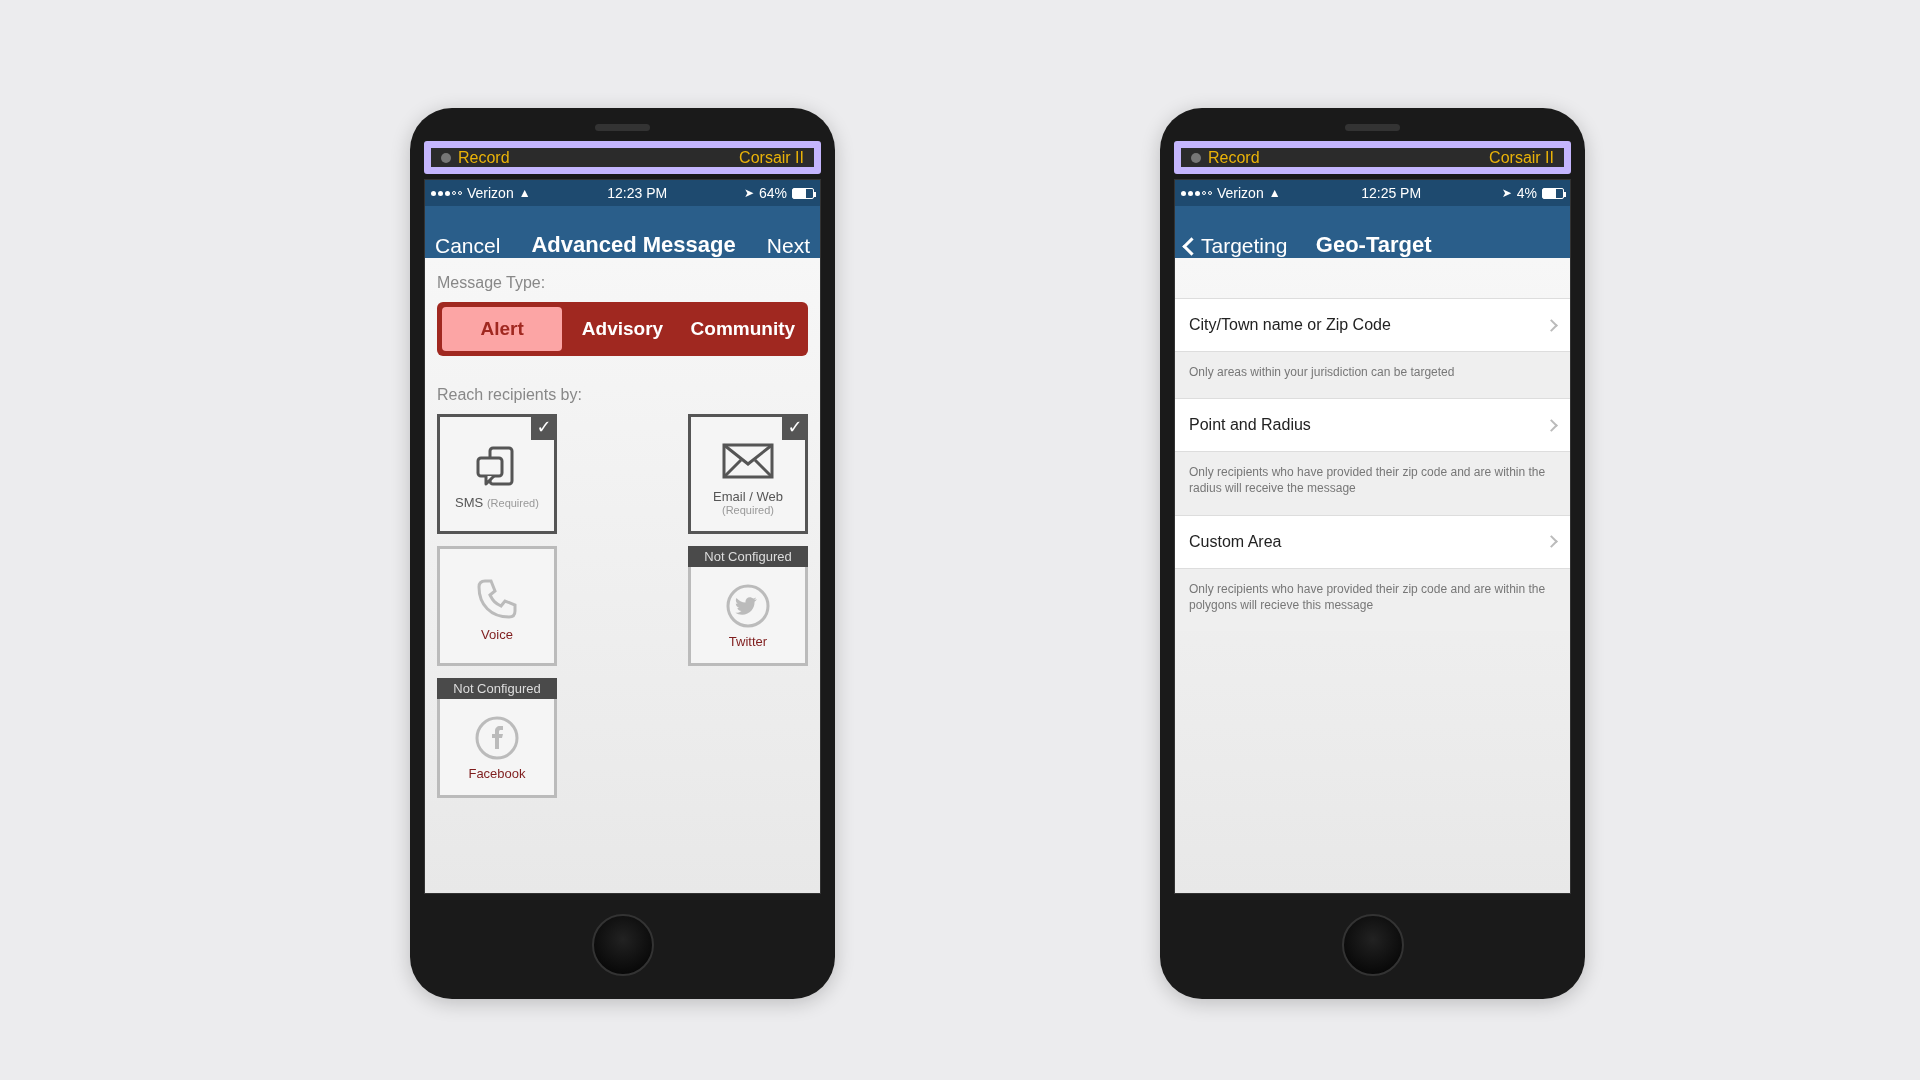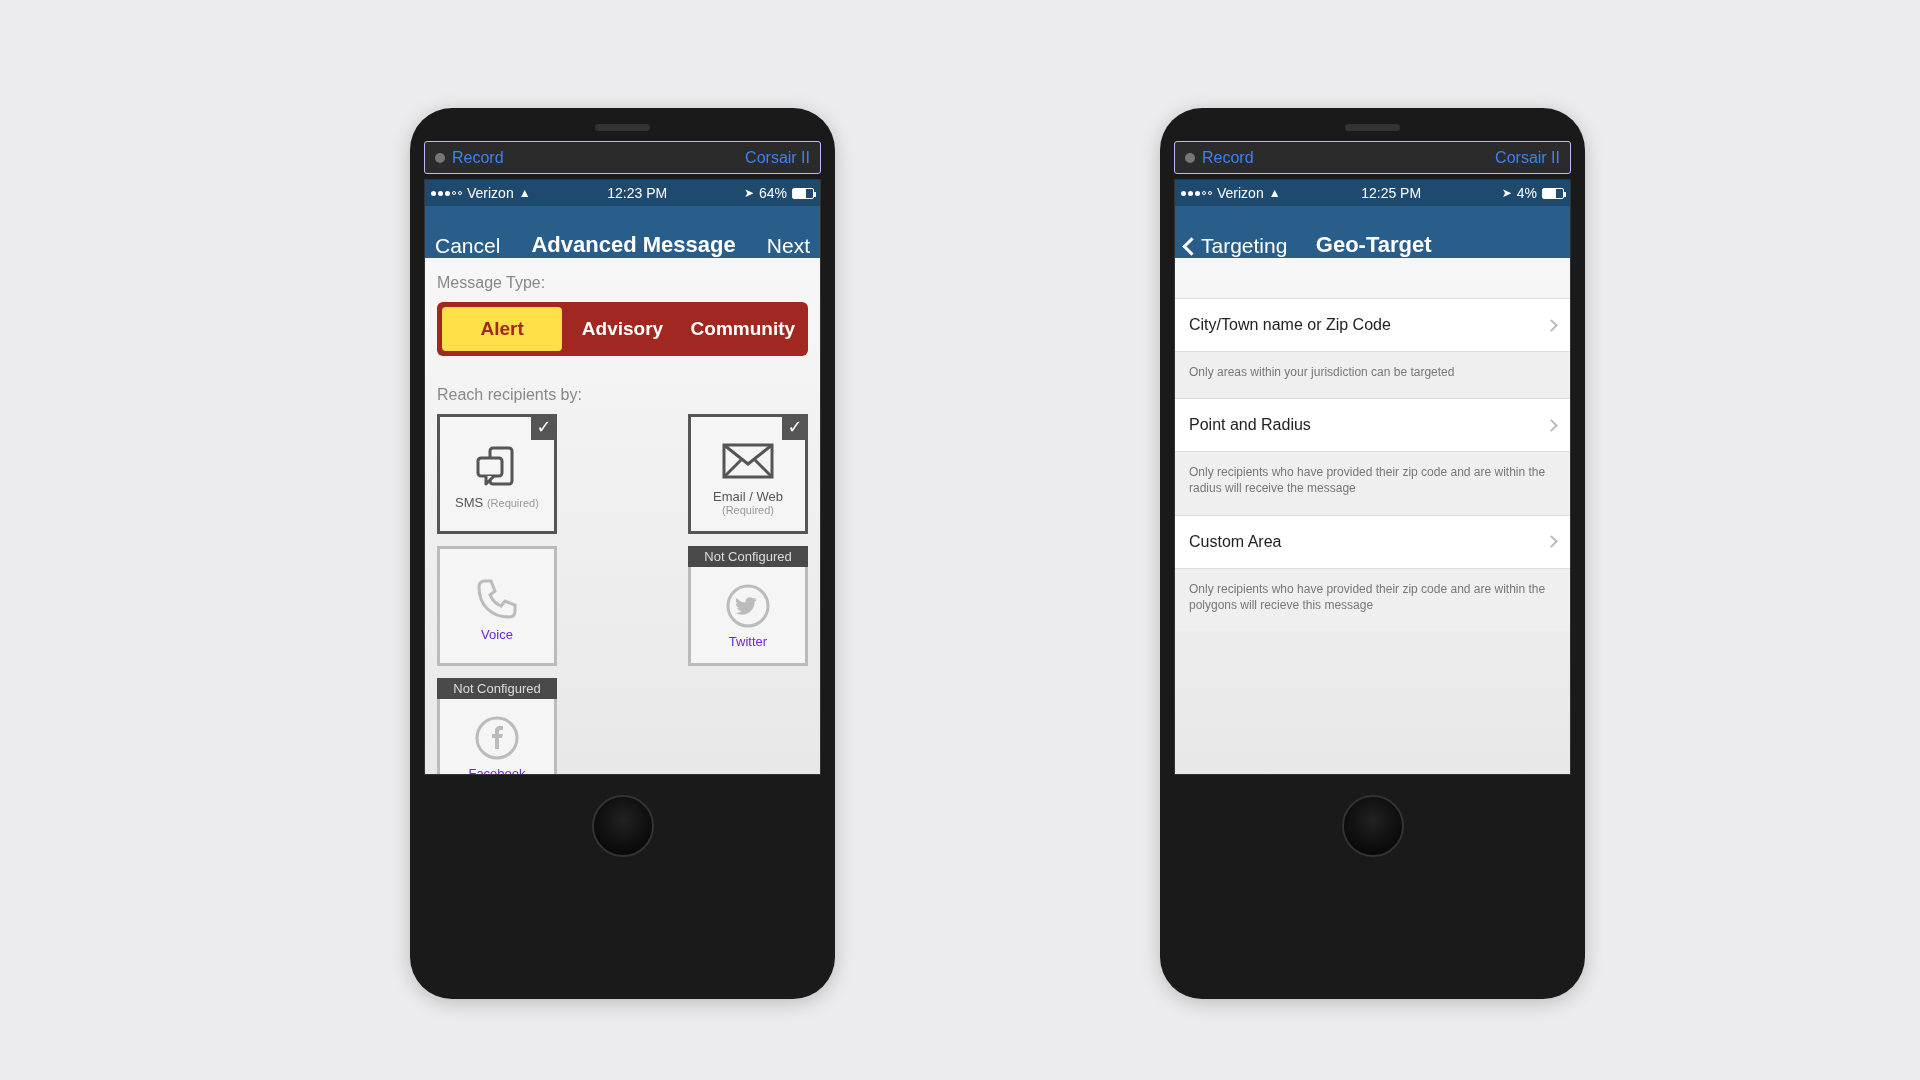--- a/index.html
+++ b/index.html
@@ -28,34 +28,34 @@
     border-radius: 4px;
     margin: 6px auto 10px auto;
   }
   .sim-bar {
     background: #2b2b2b;
     height: 33px;
     display: flex;
     align-items: center;
     justify-content: space-between;
     padding: 0 10px;
-    border: 1px solid #c4b5fd;
+    border: 7px solid #c4b5fd;
     border-radius: 3px;
     margin: 0 4px 5px 4px;
-    color: #3b82f6;
+    color: #eab308;
     font-size: 16px;
   }
   .sim-left { display: flex; align-items: center; gap: 7px; }
   .sim-dot {
     width: 10px; height: 10px; border-radius: 50%;
     background: #777;
   }
   .screen {
     background: #fff;
-    height: 596px;
+    height: 715px;
     margin: 0 4px;
     border: 1px solid #333;
     overflow: hidden;
     display: flex;
     flex-direction: column;
   }
   .status-bar {
     background: #1e4a6f;
     color: #fff;
     height: 26px;
@@ -115,21 +115,21 @@
     flex: 1;
     text-align: center;
     padding: 11px 0;
     font-size: 19px;
     font-weight: 600;
     color: #fff;
     cursor: pointer;
     border-radius: 4px;
   }
   .seg-btn.active {
-    background: #fde047;
+    background: #fca5a5;
     color: #a02820;
   }
   .channel-grid {
     padding: 0 12px;
     display: grid;
     grid-template-columns: 120px 120px;
     justify-content: space-between;
     gap: 12px 0;
   }
   .channel {
@@ -168,21 +168,21 @@
   }
   .channel .icon-slot {
     width: 56px; height: 56px;
     display: flex; align-items: center; justify-content: center;
   }
   .channel-label {
     font-size: 13px;
     text-align: center;
     color: #555;
   }
-  .channel.disabled .channel-label { color: #6d28d9; }
+  .channel.disabled .channel-label { color: #7f1d1d; }
   .channel-sub { font-size: 11px; color: #999; }
 
   
   .list-row {
     background: #fff;
     border-top: 1px solid #ddd;
     border-bottom: 1px solid #ddd;
     padding: 17px 14px;
     display: flex;
     align-items: center;

